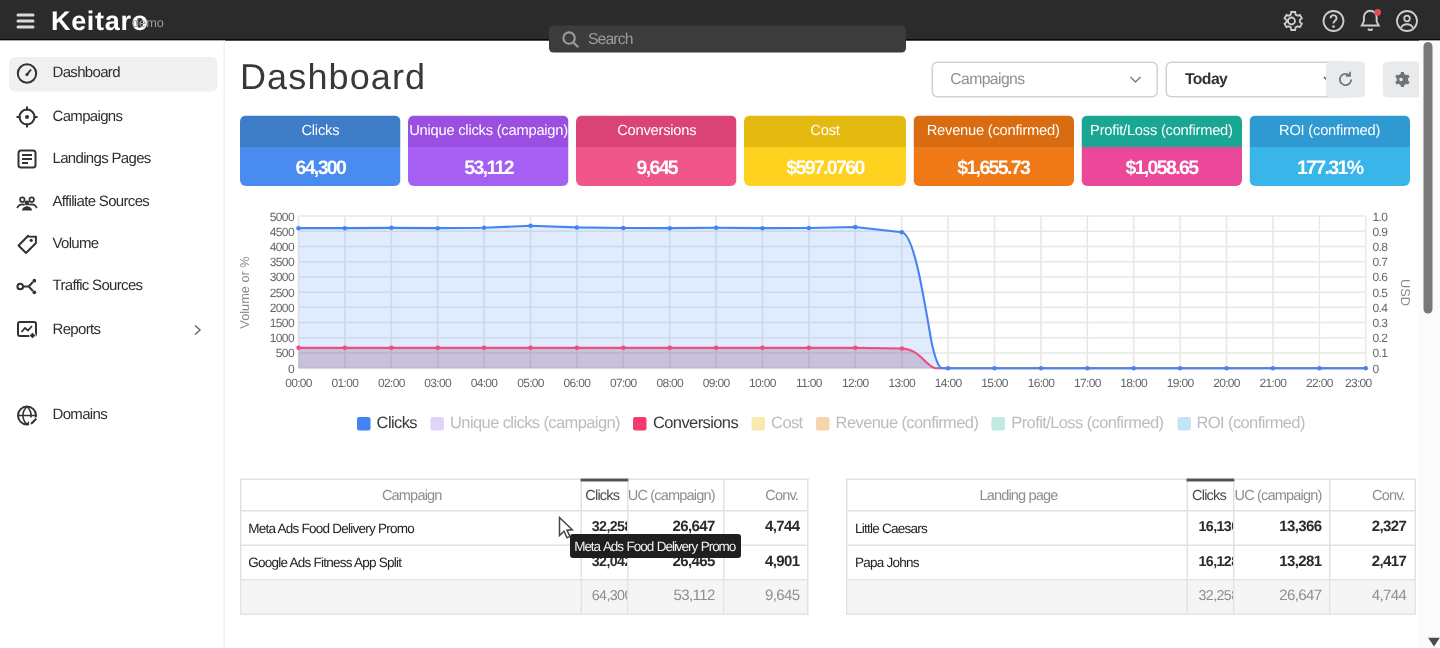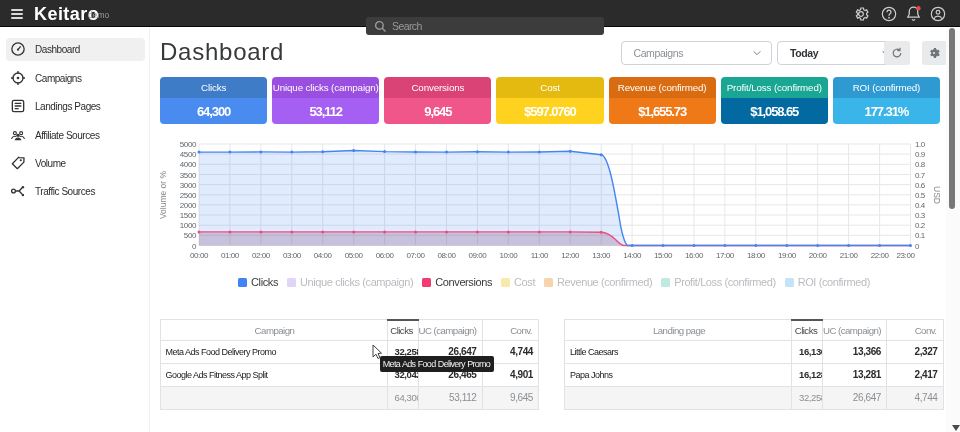--- a/index.html
+++ b/index.html
@@ -157,20 +157,41 @@
   </div>
   <div class="sitem" style="top:152.3px">
     <svg width="16" height="15" viewBox="0 0 24 24">
         <circle cx="4.8" cy="12" r="3" fill="none" stroke="#333" stroke-width="2.2"></circle>
         <path d="M7.8 12h6m0 0 4.5-4.8m-4.5 4.8 4.5 4.8" fill="none" stroke="#333" stroke-width="2.2"></path>
         <circle cx="19.8" cy="5.8" r="2" fill="#333"></circle>
         <circle cx="19.8" cy="18.2" r="2" fill="#333"></circle>
       </svg>
     <span class="lbl">Traffic Sources</span>
   </div>
+  <div class="sitem" style="top:180.7px">
+    <svg width="16" height="16" viewBox="0 0 24 24">
+        <rect x="3" y="4" width="18" height="14" rx="2" fill="none" stroke="#333" stroke-width="2"></rect>
+        <path d="M6.5 14l3.5-4 3 2.5 4-4.5" fill="none" stroke="#333" stroke-width="1.8"></path>
+        <circle cx="17.5" cy="17.5" r="3.2" fill="#fff"></circle>
+        <path d="M17.5 15v5M15 17.5h5M15.8 15.8l3.4 3.4M19.2 15.8l-3.4 3.4" stroke="#333" stroke-width="1.2"></path>
+      </svg>
+    <span class="lbl">Reports</span>
+    <svg width="9" height="9" viewBox="0 0 24 24" style="left:127px">
+        <path d="M8 4l9 8-9 8" fill="none" stroke="#666" stroke-width="2.5"></path>
+      </svg>
+  </div>
+  <div class="sitem" style="top:237.5px">
+    <svg width="16" height="16" viewBox="0 0 24 24">
+        <circle cx="12" cy="12" r="9" fill="none" stroke="#333" stroke-width="2"></circle>
+        <path d="M3 12h18M12 3c-5.5 5.5-5.5 12.5 0 18M12 3c5.5 5.5 5.5 12.5 0 18" fill="none" stroke="#333" stroke-width="1.6"></path>
+        <rect x="14" y="14" width="8" height="8" fill="#fff"></rect>
+        <path d="M20.5 14.5l-4.5 4.5-.5 2 2-.5 4.5-4.5Z" fill="#333"></path>
+      </svg>
+    <span class="lbl">Domains</span>
+  </div>
 </div>
 
 <div id="h1">Dashboard</div>
 <div class="sel" style="left:620.5px;width:151px;">
   <span class="stxt" style="color:#8a9097;">Campaigns</span>
   <svg width="10" height="10" viewBox="0 0 24 24">
       <path d="M4 8l8 8 8-8" fill="none" stroke="#7a7f85" stroke-width="2.4"></path>
     </svg>
 </div>
 <div class="sel" style="left:777px;width:124px;text-decoration:underline;">
@@ -208,21 +229,21 @@
   <div class="card">
       <div class="chead" style="background:#e5ba10">Cost</div>
       <div class="cval" style="background:#fed21f">$597.0760</div>
     </div>
   <div class="card">
       <div class="chead" style="background:#d96b10">Revenue (confirmed)</div>
       <div class="cval" style="background:#ef7916">$1,655.73</div>
     </div>
   <div class="card">
       <div class="chead" style="background:#19a693">Profit/Loss (confirmed)</div>
-      <div class="cval" style="background:#0369a1">$1,058.65</div>
+      <div class="cval" style="background:#ec4899">$1,058.65</div>
     </div>
   <div class="card">
       <div class="chead" style="background:#2f9ad2">ROI (confirmed)</div>
       <div class="cval" style="background:#39b5e9">177.31%</div>
     </div>
 </div>
 
 <svg id="chart" width="781" height="135" viewBox="0 0 781 135">
 
   <path d="M39.0 11V112.5 M69.9 11V112.5 M100.9 11V112.5 M131.8 11V112.5 M162.7 11V112.5 M193.7 11V112.5 M224.6 11V112.5 M255.5 11V112.5 M286.5 11V112.5 M317.4 11V112.5 M348.3 11V112.5 M379.3 11V112.5 M410.2 11V112.5 M441.2 11V112.5 M472.1 11V112.5 M503.0 11V112.5 M534.0 11V112.5 M564.9 11V112.5 M595.8 11V112.5 M626.8 11V112.5 M657.7 11V112.5 M688.6 11V112.5 M719.6 11V112.5 M750.5 11V112.5" stroke="#e7e7e7" stroke-width="1" fill="none"></path>

